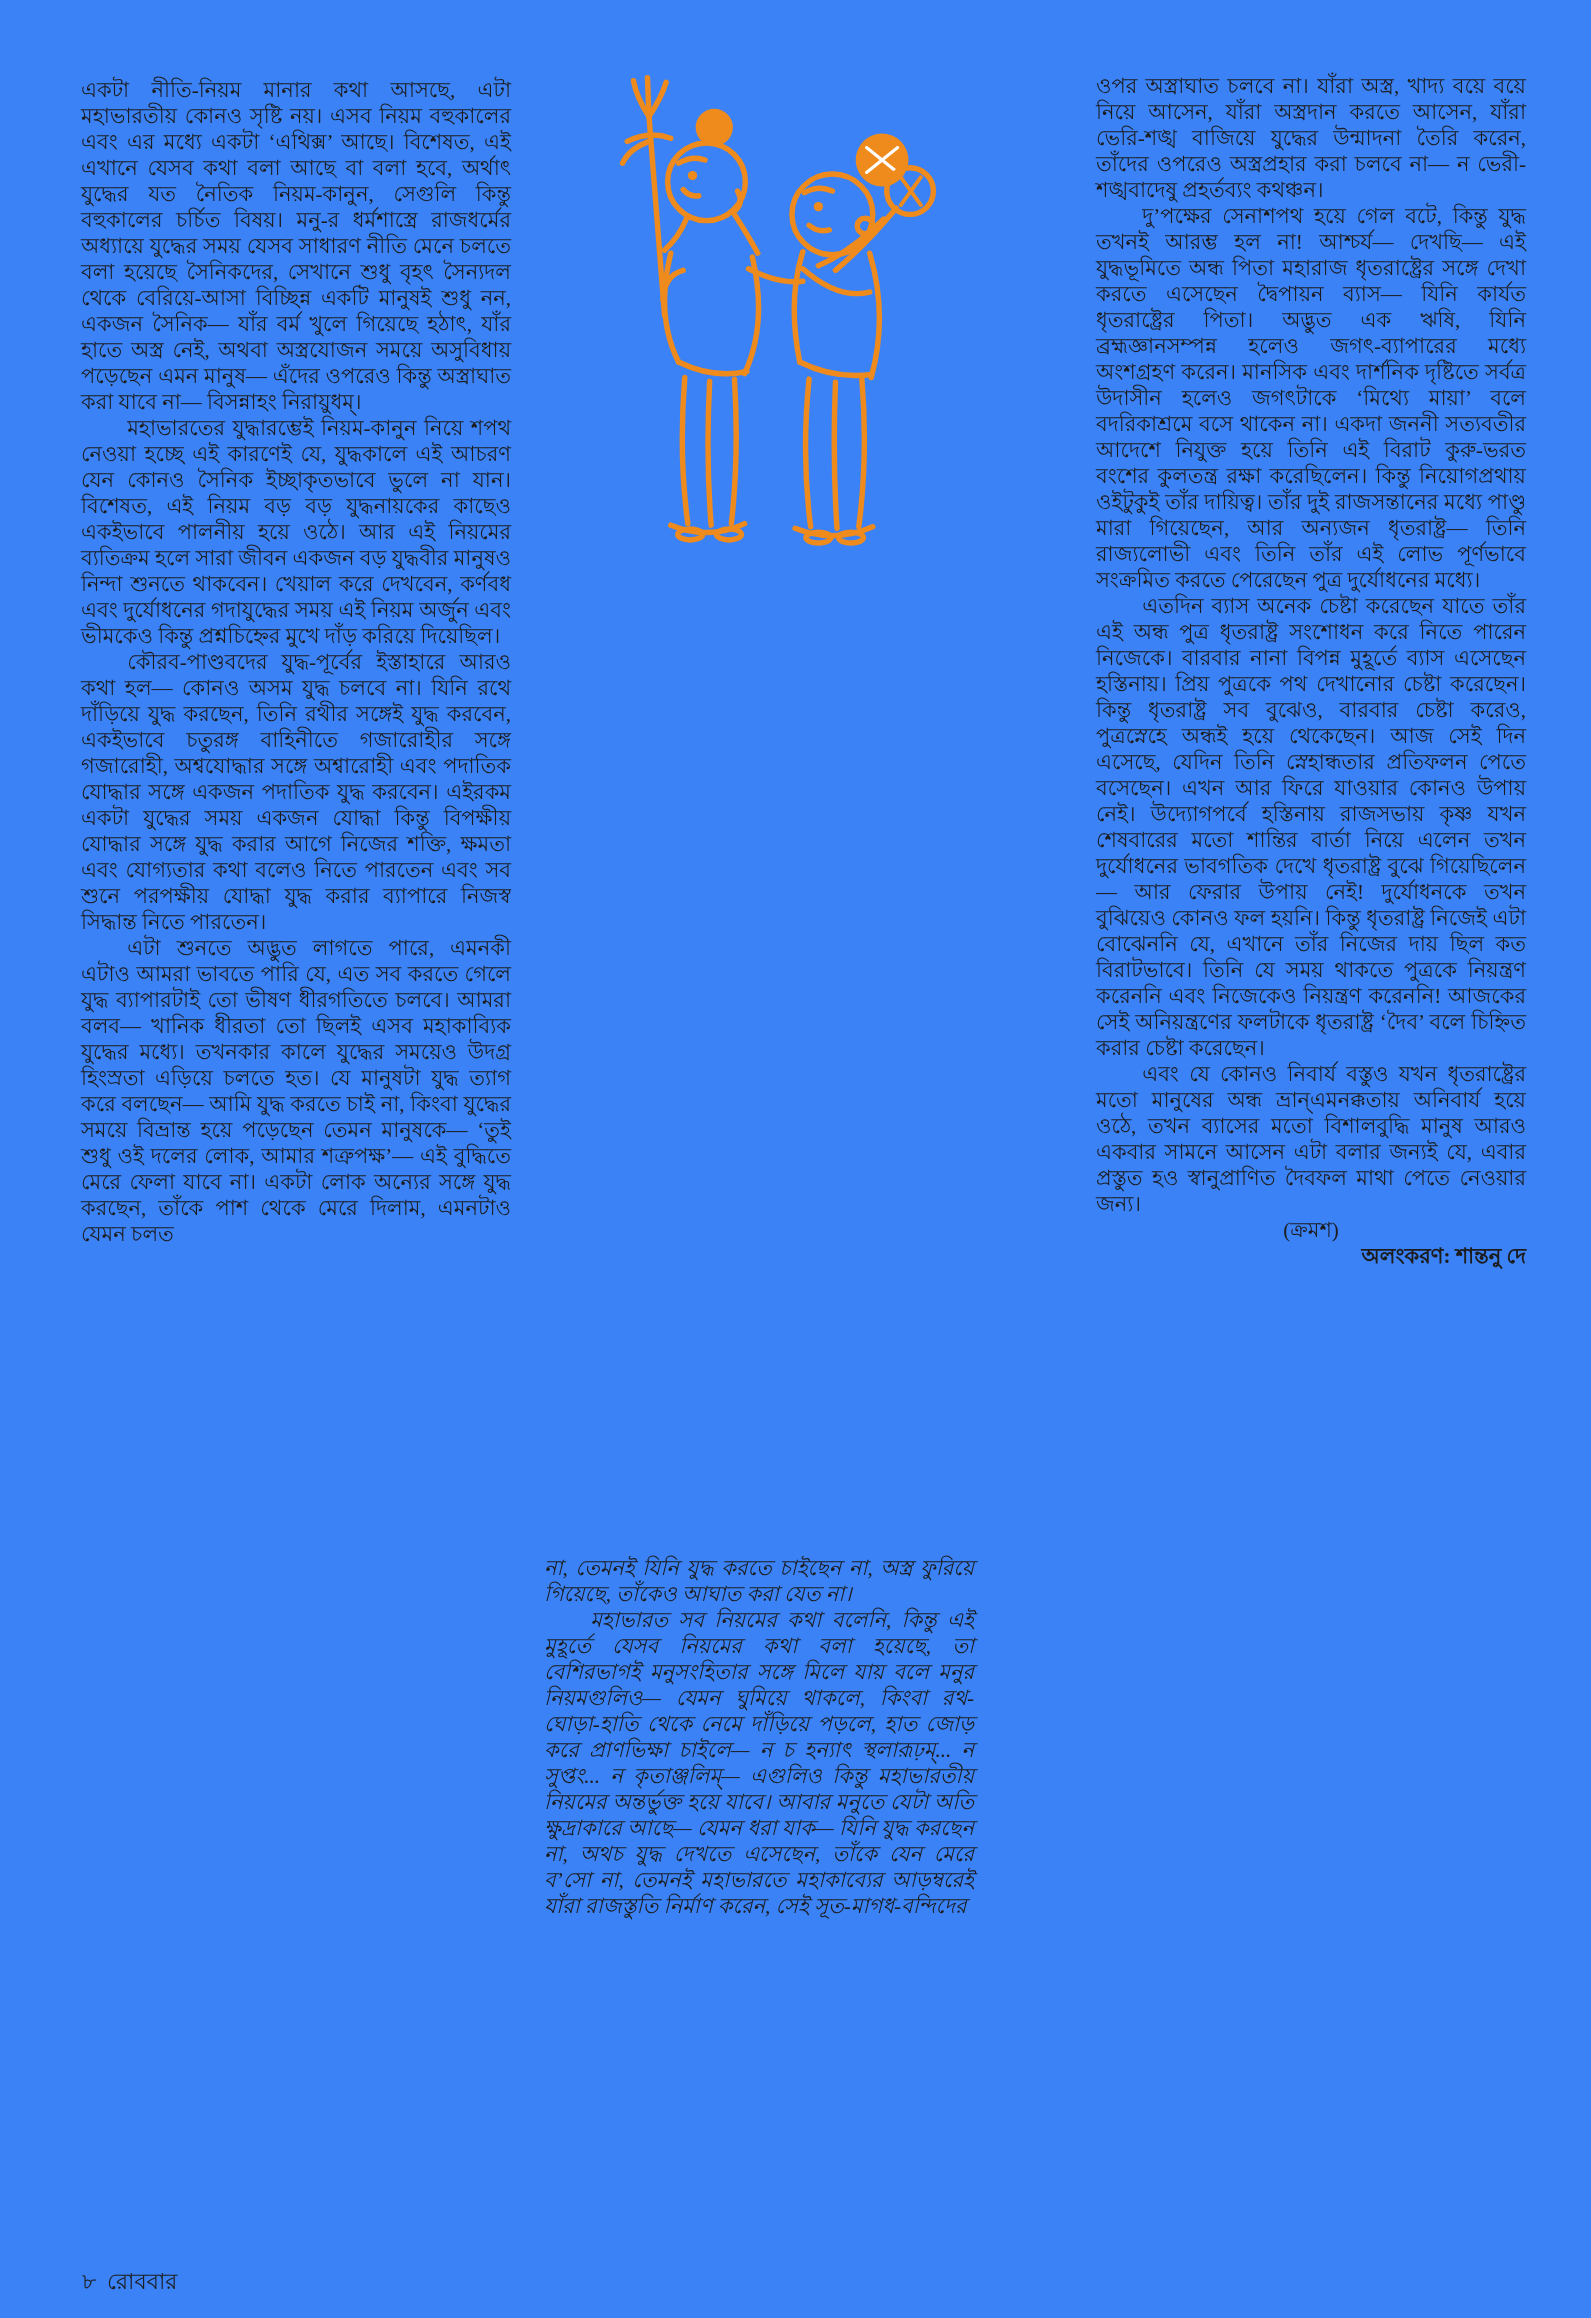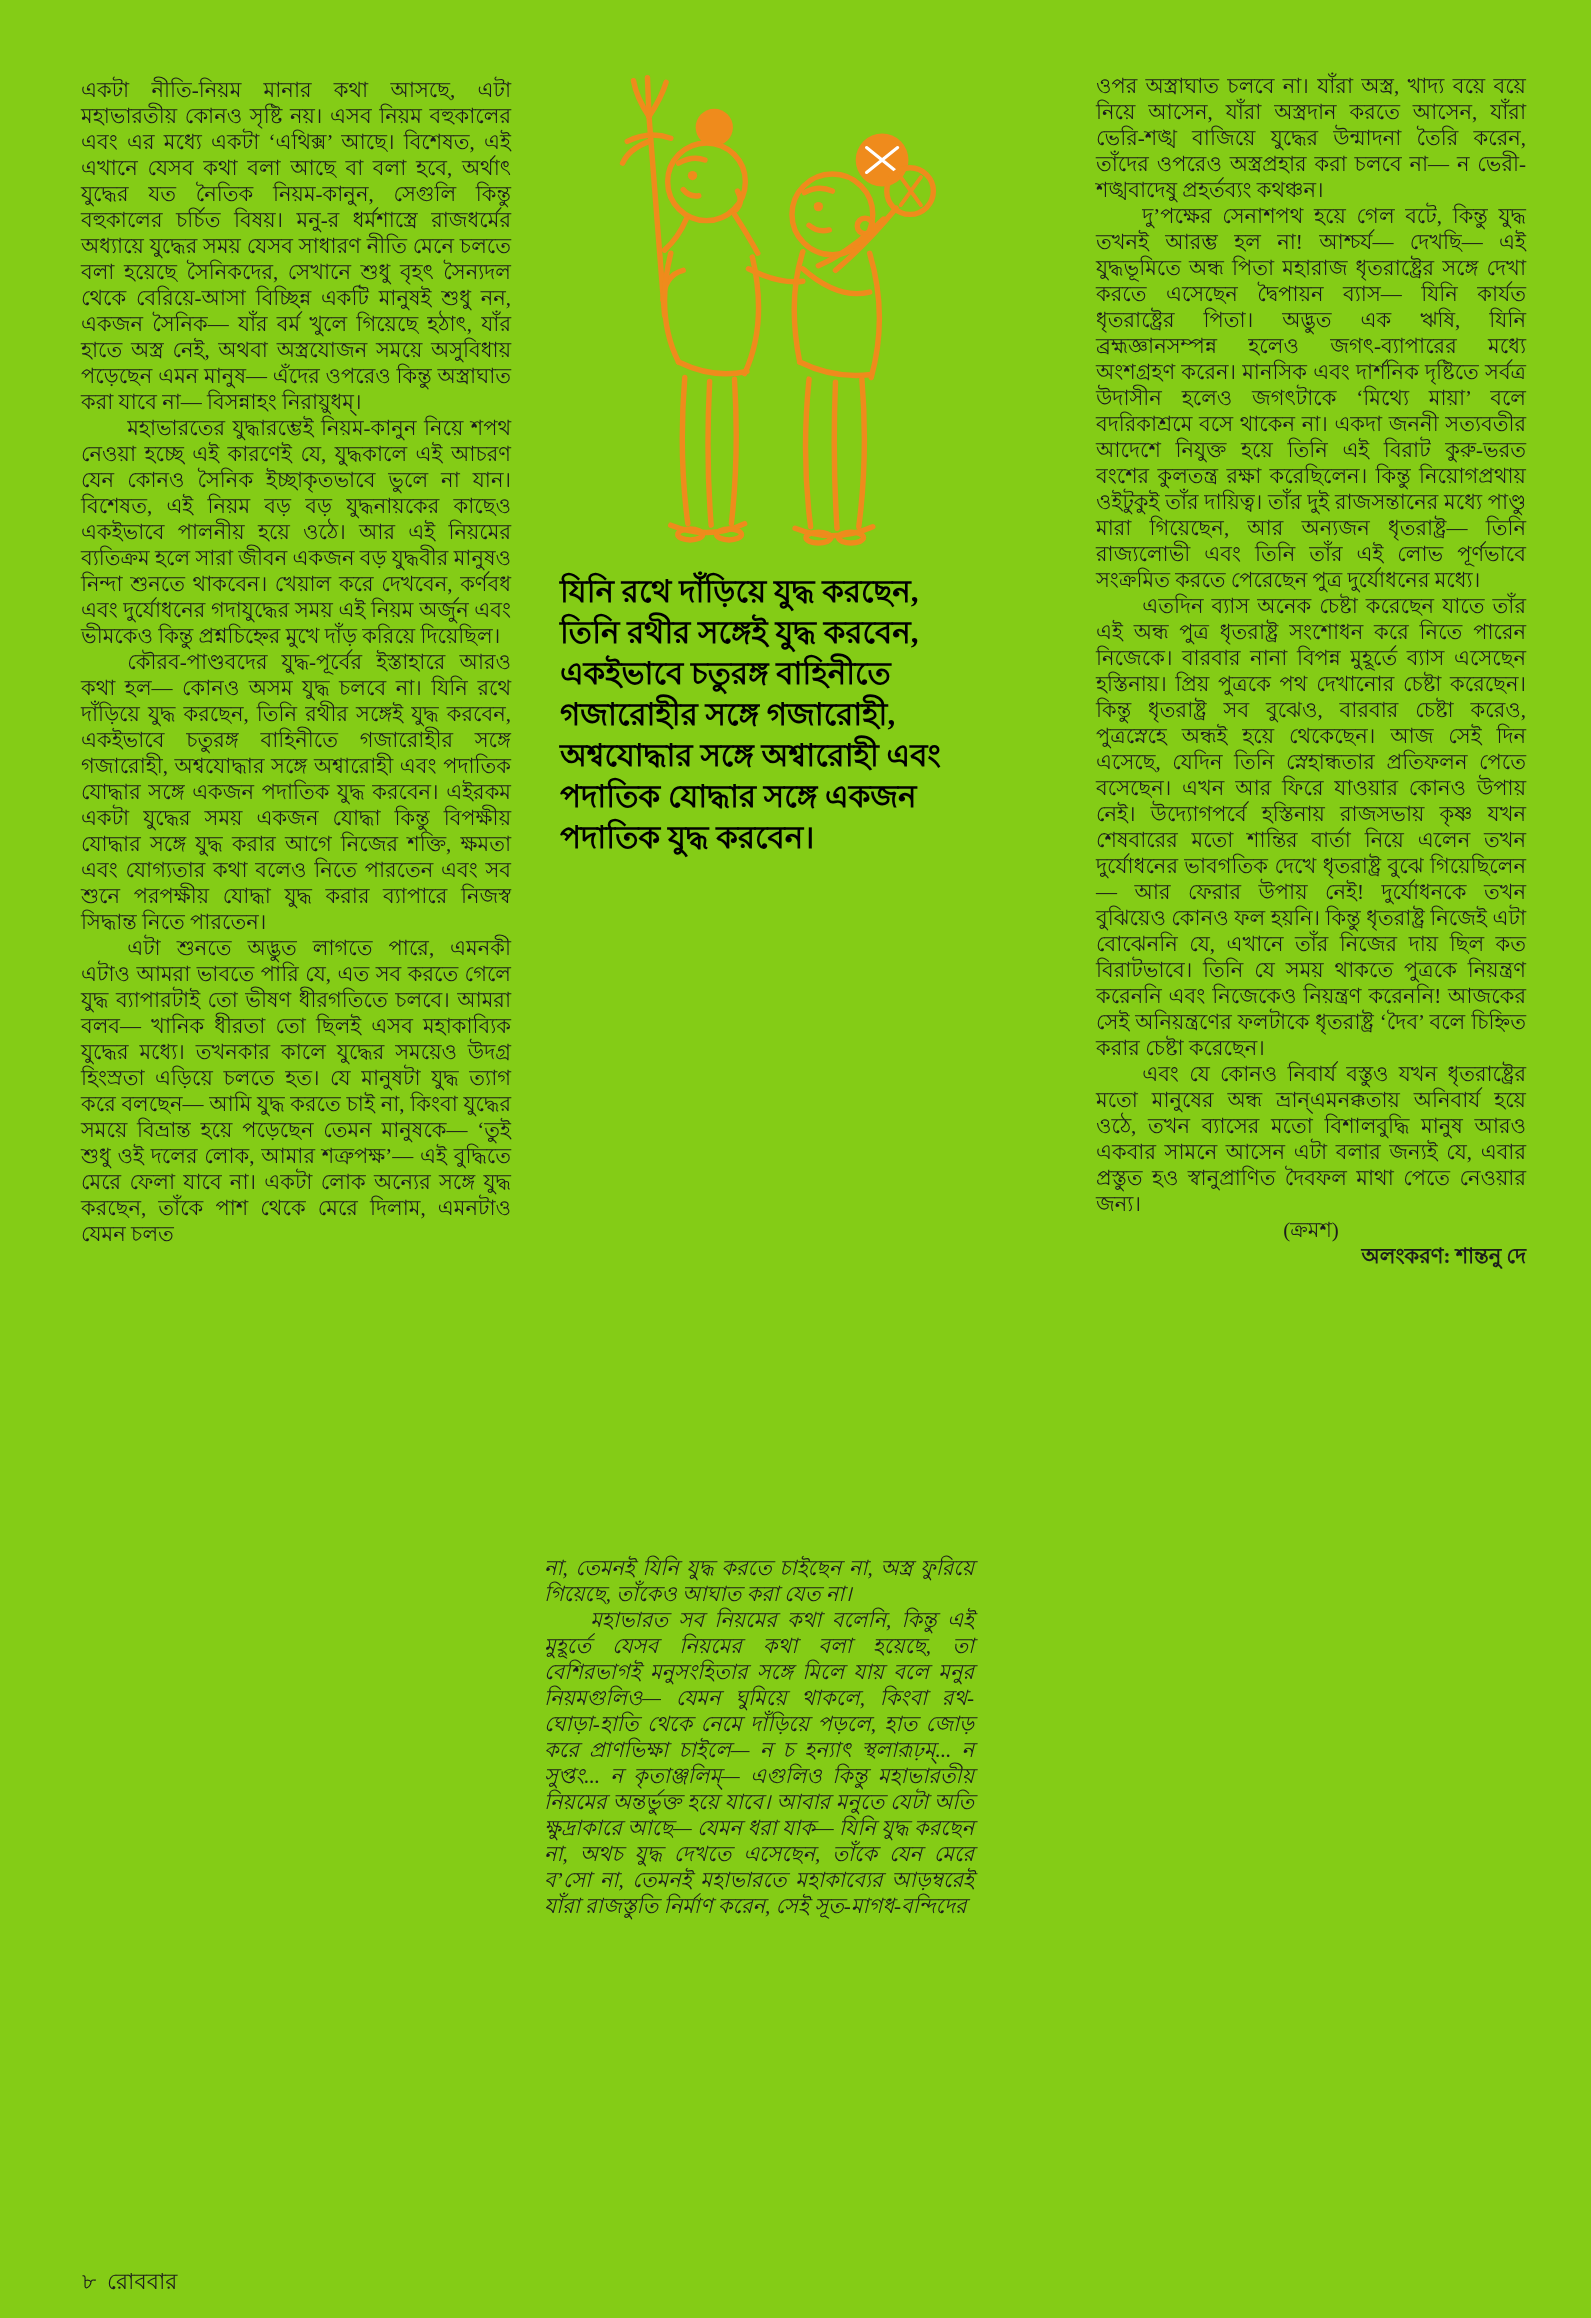--- a/index.html
+++ b/index.html
@@ -1,20 +1,20 @@
 <!DOCTYPE html>
 <html lang="bn" style="font-size:12.3px"><head>
 <meta charset="utf-8">
 <style>
   html, body { margin: 0; padding: 0; background: #e8e8e8; }
   .page {
     position: relative;
     width: 1591px;
     height: 2319px;
-    background: #84cc16;
+    background: #3b82f6;
     font-family: "Liberation Serif", serif;
     color: #1c1c1c;
     overflow: hidden;
   }
   .col {
     position: absolute;
     width: 430px;
     font-size: 21px;
     line-height: 26px;
     text-align: justify;
@@ -132,21 +132,20 @@
         <path d="M318 402 Q308 500 320 592"></path>
         <path d="M352 406 Q348 505 354 594"></path>
         <path d="M386 402 Q394 500 382 592"></path>
         <path d="M300 594 Q350 614 400 592"></path>
         <ellipse cx="330" cy="606" rx="16" ry="7"></ellipse>
         <ellipse cx="372" cy="606" rx="16" ry="7"></ellipse>
       </g>
     </svg>
   </div>
 
-  <div class="pullquote">যিনি রথে দাঁড়িয়ে যুদ্ধ করছেন, তিনি রথীর সঙ্গেই যুদ্ধ করবেন, একইভাবে চতুরঙ্গ বাহিনীতে গজারোহীর সঙ্গে গজারোহী, অশ্বযোদ্ধার সঙ্গে অশ্বারোহী এবং পদাতিক যোদ্ধার সঙ্গে একজন পদাতিক যুদ্ধ করবেন।</div>
 
   <div class="col col2-body">
     <p>না, তেমনই যিনি যুদ্ধ করতে চাইছেন না, অস্ত্র ফুরিয়ে গিয়েছে, তাঁকেও আঘাত করা যেত না।</p>
     <p class="indent">মহাভারত সব নিয়মের কথা বলেনি, কিন্তু এই মুহূর্তে যেসব নিয়মের কথা বলা হয়েছে, তা বেশিরভাগই মনুসংহিতার সঙ্গে মিলে যায় বলে মনুর নিয়মগুলিও— যেমন ঘুমিয়ে থাকলে, কিংবা রথ-ঘোড়া-হাতি থেকে নেমে দাঁড়িয়ে পড়লে, হাত জোড় করে প্রাণভিক্ষা চাইলে— ন চ হন্যাৎ স্থলারূঢ়ম্... ন সুপ্তং... ন কৃতাঞ্জলিম্— এগুলিও কিন্তু মহাভারতীয় নিয়মের অন্তর্ভুক্ত হয়ে যাবে। আবার মনুতে যেটা অতি ক্ষুদ্রাকারে আছে— যেমন ধরা যাক— যিনি যুদ্ধ করছেন না, অথচ যুদ্ধ দেখতে এসেছেন, তাঁকে যেন মেরে ব’সো না, তেমনই মহাভারতে মহাকাব্যের আড়ম্বরেই যাঁরা রাজস্তুতি নির্মাণ করেন, সেই সূত-মাগধ-বন্দিদের</p>
   </div>
 
   <div class="col col3">
     <p>ওপর অস্ত্রাঘাত চলবে না। যাঁরা অস্ত্র, খাদ্য বয়ে বয়ে নিয়ে আসেন, যাঁরা অস্ত্রদান করতে আসেন, যাঁরা ভেরি-শঙ্খ বাজিয়ে যুদ্ধের উন্মাদনা তৈরি করেন, তাঁদের ওপরেও অস্ত্রপ্রহার করা চলবে না— ন ভেরী-শঙ্খবাদেষু প্রহর্তব্যং কথঞ্চন।</p>
     <p class="indent">দু’পক্ষের সেনাশপথ হয়ে গেল বটে, কিন্তু যুদ্ধ তখনই আরম্ভ হল না! আশ্চর্য— দেখছি— এই যুদ্ধভূমিতে অন্ধ পিতা মহারাজ ধৃতরাষ্ট্রের সঙ্গে দেখা করতে এসেছেন দ্বৈপায়ন ব্যাস— যিনি কার্যত ধৃতরাষ্ট্রের পিতা। অদ্ভুত এক ঋষি, যিনি ব্রহ্মজ্ঞানসম্পন্ন হলেও জগৎ-ব্যাপারের মধ্যে অংশগ্রহণ করেন। মানসিক এবং দার্শনিক দৃষ্টিতে সর্বত্র উদাসীন হলেও জগৎটাকে ‘মিথ্যে মায়া’ বলে বদরিকাশ্রমে বসে থাকেন না। একদা জননী সত্যবতীর আদেশে নিযুক্ত হয়ে তিনি এই বিরাট কুরু-ভরত বংশের কুলতন্ত্র রক্ষা করেছিলেন। কিন্তু নিয়োগপ্রথায় ওইটুকুই তাঁর দায়িত্ব। তাঁর দুই রাজসন্তানের মধ্যে পাণ্ডু মারা গিয়েছেন, আর অন্যজন ধৃতরাষ্ট্র— তিনি রাজ্যলোভী এবং তিনি তাঁর এই লোভ পূর্ণভাবে সংক্রমিত করতে পেরেছেন পুত্র দুর্যোধনের মধ্যে।</p>
     <p class="indent">এতদিন ব্যাস অনেক চেষ্টা করেছেন যাতে তাঁর এই অন্ধ পুত্র ধৃতরাষ্ট্র সংশোধন করে নিতে পারেন নিজেকে। বারবার নানা বিপন্ন মুহূর্তে ব্যাস এসেছেন হস্তিনায়। প্রিয় পুত্রকে পথ দেখানোর চেষ্টা করেছেন। কিন্তু ধৃতরাষ্ট্র সব বুঝেও, বারবার চেষ্টা করেও, পুত্রস্নেহে অন্ধই হয়ে থেকেছেন। আজ সেই দিন এসেছে, যেদিন তিনি স্নেহান্ধতার প্রতিফলন পেতে বসেছেন। এখন আর ফিরে যাওয়ার কোনও উপায় নেই। উদ্যোগপর্বে হস্তিনায় রাজসভায় কৃষ্ণ যখন শেষবারের মতো শান্তির বার্তা নিয়ে এলেন তখন দুর্যোধনের ভাবগতিক দেখে ধৃতরাষ্ট্র বুঝে গিয়েছিলেন— আর ফেরার উপায় নেই! দুর্যোধনকে তখন বুঝিয়েও কোনও ফল হয়নি। কিন্তু ধৃতরাষ্ট্র নিজেই এটা বোঝেননি যে, এখানে তাঁর নিজের দায় ছিল কত বিরাটভাবে। তিনি যে সময় থাকতে পুত্রকে নিয়ন্ত্রণ করেননি এবং নিজেকেও নিয়ন্ত্রণ করেননি! আজকের সেই অনিয়ন্ত্রণের ফলটাকে ধৃতরাষ্ট্র ‘দৈব’ বলে চিহ্নিত করার চেষ্টা করেছেন।</p>

